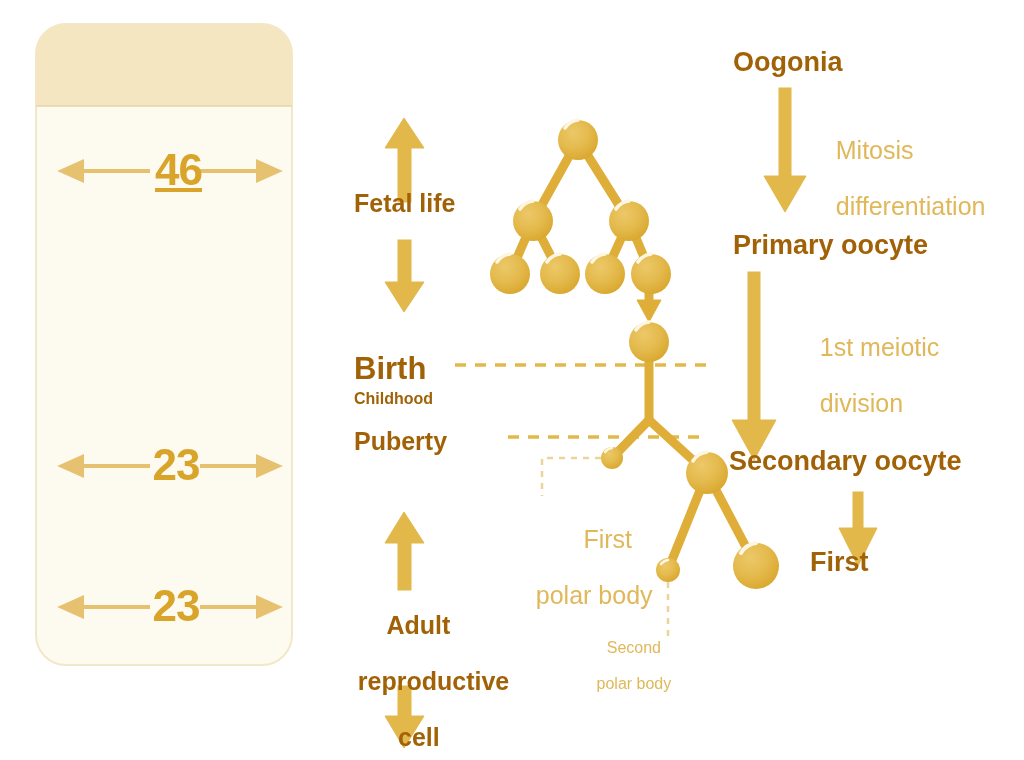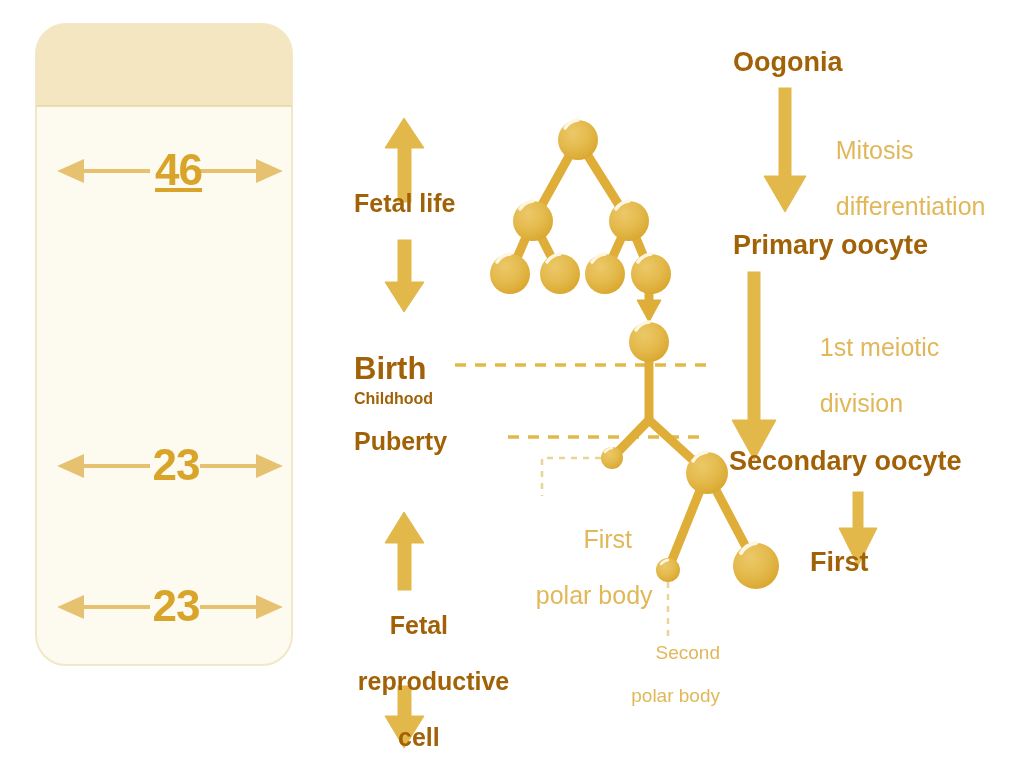--- a/index.html
+++ b/index.html
@@ -89,21 +89,21 @@
     </g>
   </svg>
 
   <div class="txt bold" style="left:354px;top:189px;font-size:25px;text-align:center;">Fetal life</div>
 
   <div class="txt bold" style="left:354px;top:352px;font-size:31px;">Birth</div>
   <div class="txt bold" style="left:354px;top:390px;font-size:16px;">Childhood</div>
   <div class="txt bold" style="left:354px;top:427px;font-size:25px;">Puberty</div>
 
   <div class="txt bold" style="left:330px;top:583px;font-size:25px;width:150px;text-align:center;">
-    <span>Fetal</span><br>
+    <span>Adult</span><br>
     <span>reproductive</span><br>
     <span>cell</span>
   </div>
 
   <svg class="layer" viewBox="0 0 1024 760">
 
     <g stroke="#e3b84b" stroke-width="3.5" stroke-dasharray="11 9" fill="none">
       <line x1="455" y1="365" x2="706" y2="365"></line>
       <line x1="508" y1="437" x2="700" y2="437"></line>
     </g>
@@ -167,21 +167,21 @@
 
       <circle cx="756" cy="566" r="23" fill="url(#cellGrad)"></circle>
       <path d="M741,553 a21,21 0 0 1 15,-10" stroke="#fdf6e2" stroke-width="4" fill="none" stroke-linecap="round"></path>
     </g>
   </svg>
 
   <div class="txt light" style="left:508px;top:497px;font-size:25px;width:124px;text-align:right;">
     <span>First</span><br>
     <span>polar body</span>
   </div>
-  <div class="txt light" style="left:530px;top:621px;font-size:19px;width:190px;text-align:right;">
+  <div class="txt light" style="left:530px;top:621px;font-size:16px;width:190px;text-align:center;">
     <span>Second</span><br>
     <span>polar body</span>
   </div>
 
   <svg class="layer" viewBox="0 0 1024 760">
     <g fill="#e3b84b" stroke="#e3b84b">
 
       <rect x="779" y="88" width="12" height="88"></rect>
       <polygon points="785,212 806,176 764,176"></polygon>
 

